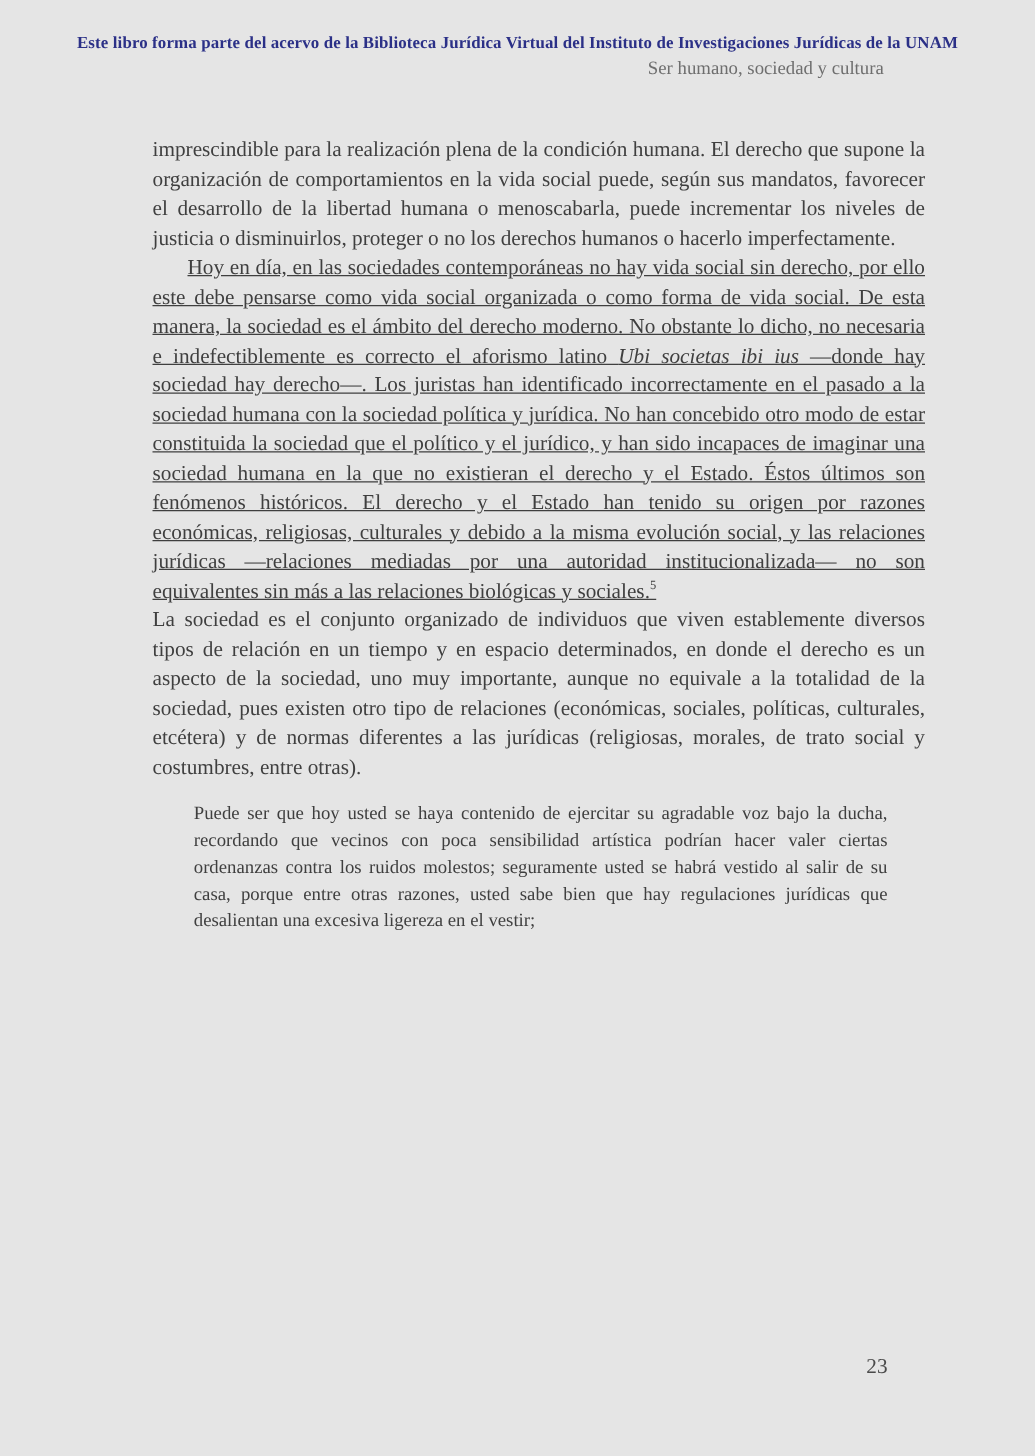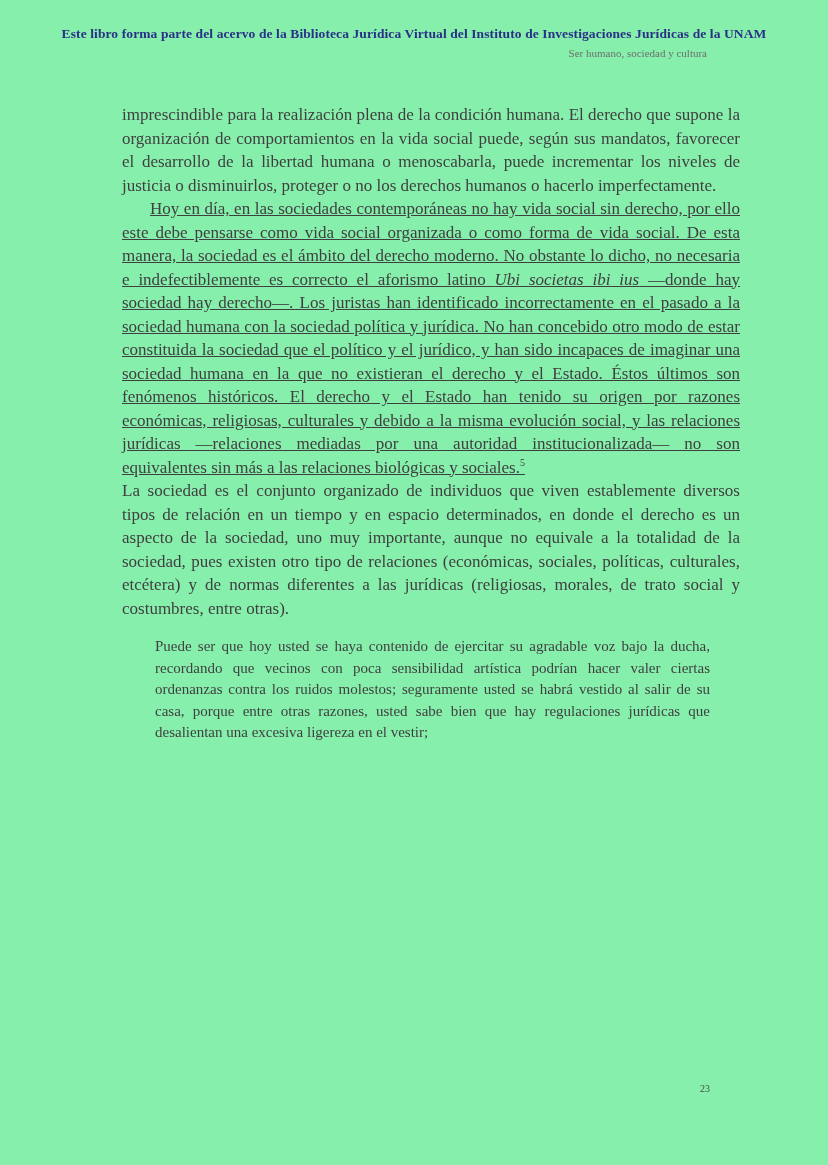--- a/index.html
+++ b/index.html
@@ -1,21 +1,21 @@
 <!DOCTYPE html>
 <html lang="es"><head>
 <meta charset="utf-8">
 <style>
   * { margin: 0; padding: 0; box-sizing: border-box; }
   html, body { background: #ffffff; }
   .page {
     position: relative;
     width: 828px;
     height: 1165px;
-    background: #86efac;
+    background: #e5e5e5;
     font-family: "Liberation Serif", serif;
     color: #3f3f3f;
     overflow: hidden;
   }
   
   .header { padding-top: 26px; }
   .header-notice {
     text-align: center;
     white-space: nowrap;
     font-weight: bold;
@@ -29,21 +29,21 @@
     padding: 3px 71px 0 110px;
     font-weight: bold;
     font-size: 13.5px;
     color: #2b3087;
   }
   .header-links a { color: #2b3087; text-decoration: none; cursor: pointer; }
   .running-title {
     margin-top: 5px;
     padding-right: 121px;
     text-align: right;
-    font-size: 11px;
+    font-size: 15px;
     color: #6e6e6e;
   }
   
   .main {
     margin: 44px 88px 0 122px;
     width: 618px;
     font-size: 17px;
     line-height: 23.5px;
     text-align: justify;
     hyphens: auto;
@@ -68,21 +68,21 @@
     margin: 16px 30px 12px 33px;
     font-size: 15px;
     line-height: 21.5px;
     text-align: justify;
   }
   
   .page-number {
     position: absolute;
     top: 1083px;
     right: 118px;
-    font-size: 10px;
+    font-size: 17px;
     color: #4a4a4a;
   }
 </style>
 </head>
 <body>
 
 <div class="page">
 
   <div class="header">
     <div class="header-notice">Este libro forma parte del acervo de la Biblioteca Jurídica Virtual del Instituto de Investigaciones Jurídicas de la UNAM</div>

